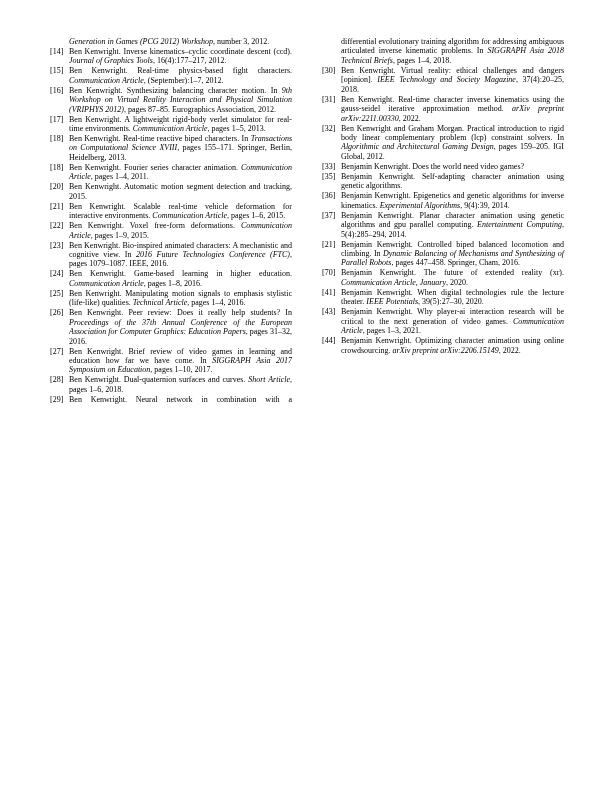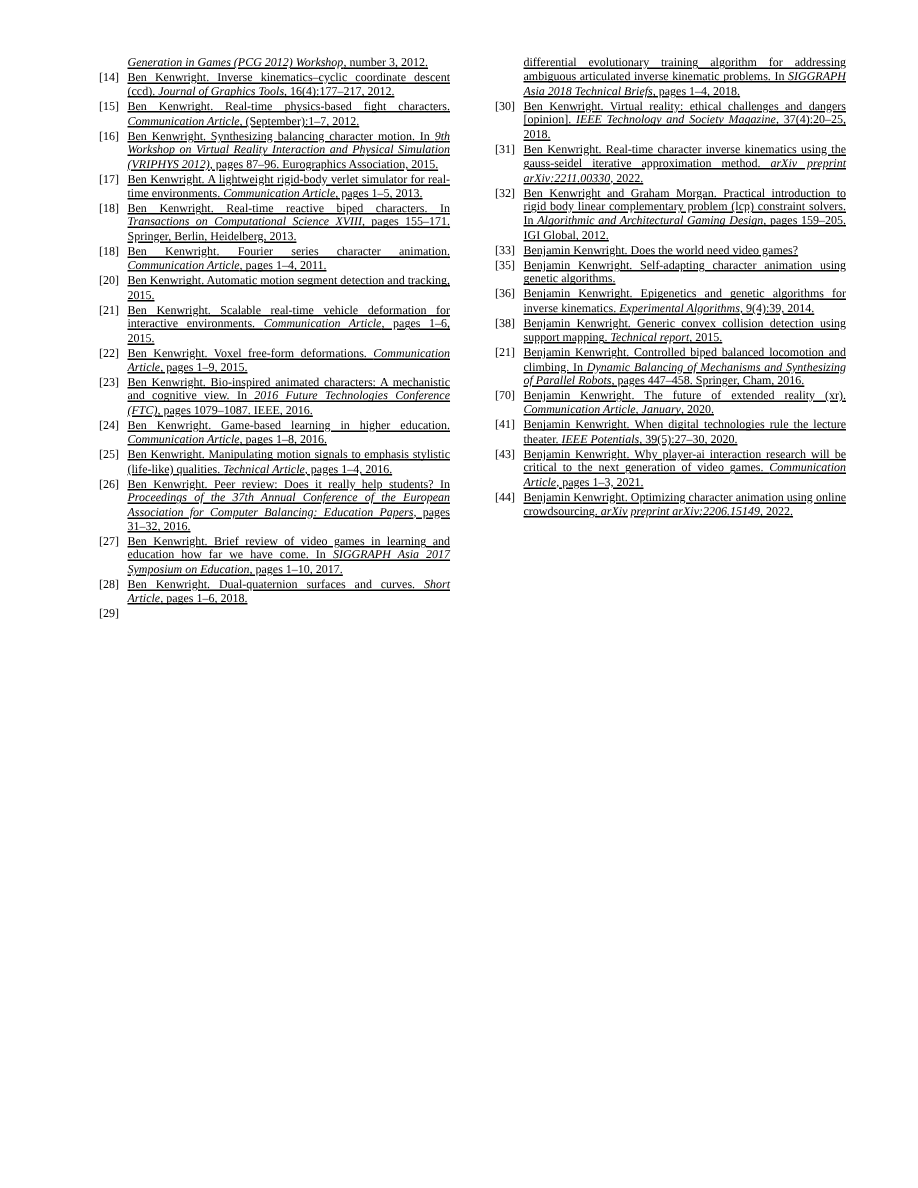--- a/index.html
+++ b/index.html
@@ -7,24 +7,23 @@
     position:relative;
     width:612px;height:792px;
     background:#ffffff;
     margin:0 auto;
     overflow:hidden;
     font-family:"Liberation Serif","DejaVu Serif",serif;
     color:#000;
   }
   .cols{
     position:absolute;
-    top:37px;left:66px;right:48px;
+    top:37px;left:50px;right:48px;
     display:flex;
     gap:30px;
-    text-decoration:underline;
   }
   .col{
     flex:1 1 0;
     font-size:8px;
     line-height:9.45px;
     text-align:justify;
     letter-spacing:0px;
   }
   .ref{
     position:relative;
@@ -41,44 +40,44 @@
 </style>
 </head>
 <body>
 
 <div class="page">
   <div class="cols">
     <div class="col" id="col-left">
         <div class="ref cont"><span><span class="it">Generation in Games (PCG 2012) Workshop</span><span>, number 3, 2012.</span></span></div>
         <div class="ref"><span class="num">[14]</span><span><span>Ben Kenwright. Inverse kinematics–cyclic coordinate descent (ccd). </span><span class="it">Journal of Graphics Tools</span><span>, 16(4):177–217, 2012.</span></span></div>
         <div class="ref"><span class="num">[15]</span><span><span>Ben Kenwright. Real-time physics-based fight characters. </span><span class="it">Communication Article</span><span>, (September):1–7, 2012.</span></span></div>
-        <div class="ref"><span class="num">[16]</span><span><span>Ben Kenwright. Synthesizing balancing character motion. In </span><span class="it">9th Workshop on Virtual Reality Interaction and Physical Simulation (VRIPHYS 2012)</span><span>, pages 87–96. Eurographics Association, 2015.</span></span></div>
+        <div class="ref"><span class="num">[16]</span><span><span>Ben Kenwright. Synthesizing balancing character motion. In </span><span class="it">9th Workshop on Virtual Reality Interaction and Physical Simulation (VRIPHYS 2012)</span><span>, pages 87–85. Eurographics Association, 2012.</span></span></div>
         <div class="ref"><span class="num">[17]</span><span><span>Ben Kenwright. A lightweight rigid-body verlet simulator for real-time environments. </span><span class="it">Communication Article</span><span>, pages 1–5, 2013.</span></span></div>
         <div class="ref"><span class="num">[18]</span><span><span>Ben Kenwright. Real-time reactive biped characters. In </span><span class="it">Transactions on Computational Science XVIII</span><span>, pages 155–171. Springer, Berlin, Heidelberg, 2013.</span></span></div>
         <div class="ref"><span class="num">[18]</span><span><span>Ben Kenwright. Fourier series character animation. </span><span class="it">Communication Article</span><span>, pages 1–4, 2011.</span></span></div>
         <div class="ref"><span class="num">[20]</span><span><span>Ben Kenwright. Automatic motion segment detection and tracking, 2015.</span></span></div>
         <div class="ref"><span class="num">[21]</span><span><span>Ben Kenwright. Scalable real-time vehicle deformation for interactive environments. </span><span class="it">Communication Article</span><span>, pages 1–6, 2015.</span></span></div>
         <div class="ref"><span class="num">[22]</span><span><span>Ben Kenwright. Voxel free-form deformations. </span><span class="it">Communication Article</span><span>, pages 1–9, 2015.</span></span></div>
         <div class="ref"><span class="num">[23]</span><span><span>Ben Kenwright. Bio-inspired animated characters: A mechanistic and cognitive view. In </span><span class="it">2016 Future Technologies Conference (FTC)</span><span>, pages 1079–1087. IEEE, 2016.</span></span></div>
         <div class="ref"><span class="num">[24]</span><span><span>Ben Kenwright. Game-based learning in higher education. </span><span class="it">Communication Article</span><span>, pages 1–8, 2016.</span></span></div>
         <div class="ref"><span class="num">[25]</span><span><span>Ben Kenwright. Manipulating motion signals to emphasis stylistic (life-like) qualities. </span><span class="it">Technical Article</span><span>, pages 1–4, 2016.</span></span></div>
-        <div class="ref"><span class="num">[26]</span><span><span>Ben Kenwright. Peer review: Does it really help students? In </span><span class="it">Proceedings of the 37th Annual Conference of the European Association for Computer Balancing: Education Papers</span><span>, pages 31–32, 2016.</span></span></div>
+        <div class="ref"><span class="num">[26]</span><span><span>Ben Kenwright. Peer review: Does it really help students? In </span><span class="it">Proceedings of the 37th Annual Conference of the European Association for Computer Graphics: Education Papers</span><span>, pages 31–32, 2016.</span></span></div>
         <div class="ref"><span class="num">[27]</span><span><span>Ben Kenwright. Brief review of video games in learning and education how far we have come. In </span><span class="it">SIGGRAPH Asia 2017 Symposium on Education</span><span>, pages 1–10, 2017.</span></span></div>
         <div class="ref"><span class="num">[28]</span><span><span>Ben Kenwright. Dual-quaternion surfaces and curves. </span><span class="it">Short Article</span><span>, pages 1–6, 2018.</span></span></div>
-        <div class="ref force-justify"><span class="num">[29]</span></div>
+        <div class="ref force-justify"><span class="num">[29]</span><span><span>Ben Kenwright. Neural network in combination with a</span></span></div>
       </div>
     <div class="col" id="col-right">
         <div class="ref cont"><span><span>differential evolutionary training algorithm for addressing ambiguous articulated inverse kinematic problems. In </span><span class="it">SIGGRAPH Asia 2018 Technical Briefs</span><span>, pages 1–4, 2018.</span></span></div>
         <div class="ref"><span class="num">[30]</span><span><span>Ben Kenwright. Virtual reality: ethical challenges and dangers [opinion]. </span><span class="it">IEEE Technology and Society Magazine</span><span>, 37(4):20–25, 2018.</span></span></div>
         <div class="ref"><span class="num">[31]</span><span><span>Ben Kenwright. Real-time character inverse kinematics using the gauss-seidel iterative approximation method. </span><span class="it">arXiv preprint arXiv:2211.00330</span><span>, 2022.</span></span></div>
         <div class="ref"><span class="num">[32]</span><span><span>Ben Kenwright and Graham Morgan. Practical introduction to rigid body linear complementary problem (lcp) constraint solvers. In </span><span class="it">Algorithmic and Architectural Gaming Design</span><span>, pages 159–205. IGI Global, 2012.</span></span></div>
         <div class="ref"><span class="num">[33]</span><span><span>Benjamin Kenwright. Does the world need video games?</span></span></div>
         <div class="ref"><span class="num">[35]</span><span><span>Benjamin Kenwright. Self-adapting character animation using genetic algorithms.</span></span></div>
         <div class="ref"><span class="num">[36]</span><span><span>Benjamin Kenwright. Epigenetics and genetic algorithms for inverse kinematics. </span><span class="it">Experimental Algorithms</span><span>, 9(4):39, 2014.</span></span></div>
-        <div class="ref"><span class="num">[38]</span><span><span>Benjamin Kenwright. Generic convex collision detection using support mapping. </span><span class="it">Technical report</span><span>, 2015.</span></span></div>
+        <div class="ref"><span class="num">[37]</span><span><span>Benjamin Kenwright. Planar character animation using genetic algorithms and gpu parallel computing. </span><span class="it">Entertainment Computing</span><span>, 5(4):285–294, 2014.</span></span></div>
         <div class="ref"><span class="num">[21]</span><span><span>Benjamin Kenwright. Controlled biped balanced locomotion and climbing. In </span><span class="it">Dynamic Balancing of Mechanisms and Synthesizing of Parallel Robots</span><span>, pages 447–458. Springer, Cham, 2016.</span></span></div>
         <div class="ref"><span class="num">[70]</span><span><span>Benjamin Kenwright. The future of extended reality (xr). </span><span class="it">Communication Article, January</span><span>, 2020.</span></span></div>
         <div class="ref"><span class="num">[41]</span><span><span>Benjamin Kenwright. When digital technologies rule the lecture theater. </span><span class="it">IEEE Potentials</span><span>, 39(5):27–30, 2020.</span></span></div>
         <div class="ref"><span class="num">[43]</span><span><span>Benjamin Kenwright. Why player-ai interaction research will be critical to the next generation of video games. </span><span class="it">Communication Article</span><span>, pages 1–3, 2021.</span></span></div>
         <div class="ref"><span class="num">[44]</span><span><span>Benjamin Kenwright. Optimizing character animation using online crowdsourcing. </span><span class="it">arXiv preprint arXiv:2206.15149</span><span>, 2022.</span></span></div>
       </div>
   </div>
 </div>
 
 </body></html>

